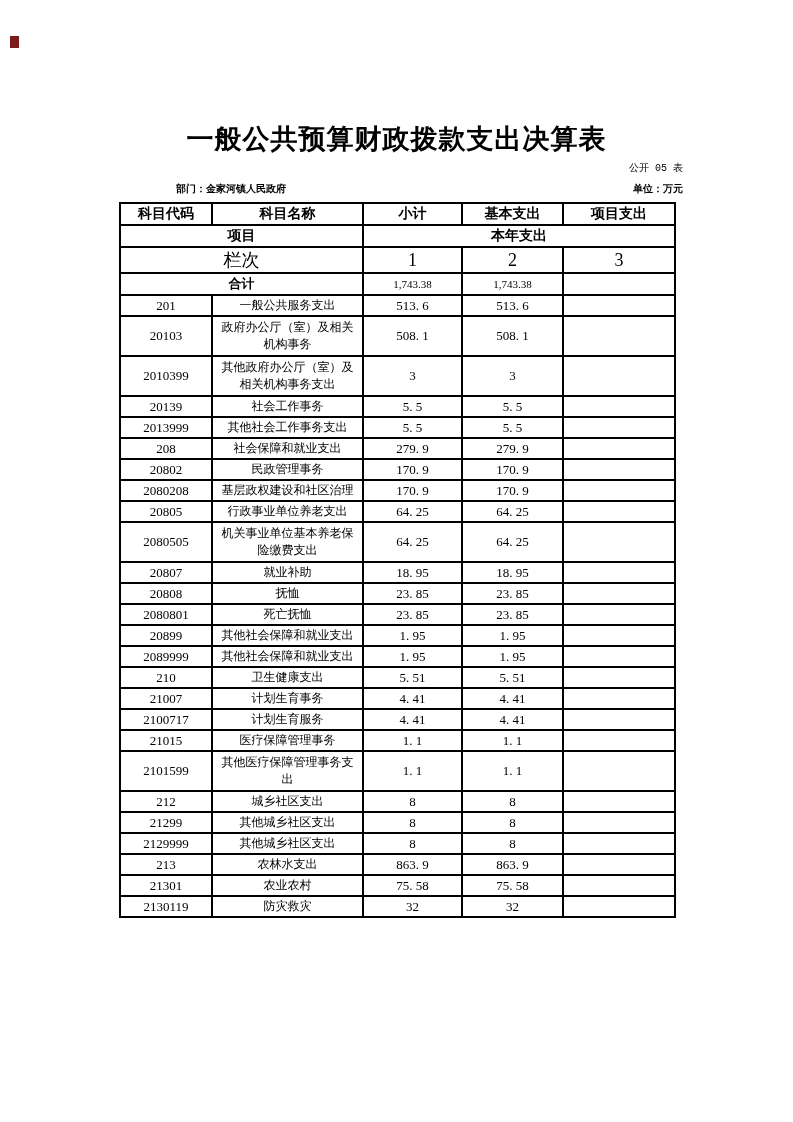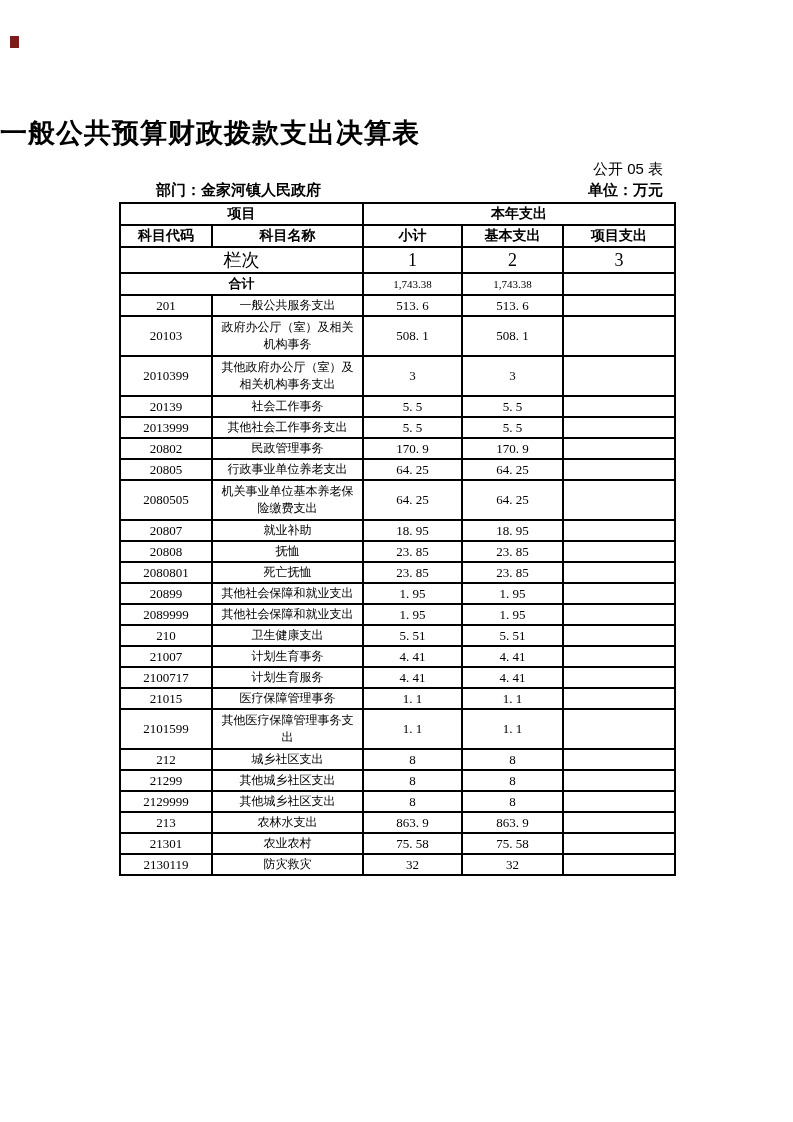--- a/index.html
+++ b/index.html
@@ -17,36 +17,37 @@
   .red-mark {
     position: absolute;
     left: 10px;
     top: 36px;
     width: 9px;
     height: 12px;
     background: #7b1d1d;
   }
   .doc-title {
     position: absolute;
-    top: 116px;
+    top: 122px;
     left: 0;
     width: 793px;
+    text-align: center;
     font-family: "Liberation Sans", "DejaVu Sans", sans-serif;
     font-weight: bold;
     font-size: 27px;
     line-height: 34px;
     letter-spacing: 1px;
   }
   .meta {
     position: absolute;
-    left: 108px;
+    left: 128px;
     top: 158px;
     width: 555px;
-    font-family: Liberation Sans, sans-serif;
-    font-size: 15px;
+    font-family: Liberation Mono, monospace;
+    font-size: 10px;
   }
   .table-code-line {
     text-align: right;
     height: 21px;
     line-height: 21px;
   }
   .dept-unit-line {
     display: flex;
     justify-content: space-between;
     height: 22px;
@@ -113,29 +114,29 @@
 <table class="budget">
   <colgroup>
     <col style="width:92px">
     <col style="width:151px">
     <col style="width:99px">
     <col style="width:101px">
     <col style="width:112px">
   </colgroup>
   <tbody>
     <tr class="hdr">
-      <td colspan="2">项目</td>
-      <td colspan="3">本年支出</td>
-    </tr>
-    <tr class="hdr">
       <td>科目代码</td>
       <td>科目名称</td>
       <td>小计</td>
       <td>基本支出</td>
       <td>项目支出</td>
+    </tr>
+    <tr class="hdr">
+      <td colspan="2">项目</td>
+      <td colspan="3">本年支出</td>
     </tr>
     <tr class="rank">
       <td colspan="2">栏次</td>
       <td>1</td>
       <td>2</td>
       <td>3</td>
     </tr>
     <tr class="total">
       <td colspan="2" class="label">合计</td>
       <td class="num">1,743.38</td>
@@ -173,22 +174,36 @@
         <td class="num"></td>
       </tr>
       <tr class="single">
         <td class="code">2013999</td>
         <td class="name">其他社会工作事务支出</td>
         <td class="num">5. 5</td>
         <td class="num">5. 5</td>
         <td class="num"></td>
       </tr>
       <tr class="single">
+        <td class="code">208</td>
+        <td class="name">社会保障和就业支出</td>
+        <td class="num">279. 9</td>
+        <td class="num">279. 9</td>
+        <td class="num"></td>
+      </tr>
+      <tr class="single">
         <td class="code">20802</td>
         <td class="name">民政管理事务</td>
+        <td class="num">170. 9</td>
+        <td class="num">170. 9</td>
+        <td class="num"></td>
+      </tr>
+      <tr class="single">
+        <td class="code">2080208</td>
+        <td class="name">基层政权建设和社区治理</td>
         <td class="num">170. 9</td>
         <td class="num">170. 9</td>
         <td class="num"></td>
       </tr>
       <tr class="single">
         <td class="code">20805</td>
         <td class="name">行政事业单位养老支出</td>
         <td class="num">64. 25</td>
         <td class="num">64. 25</td>
         <td class="num"></td>

